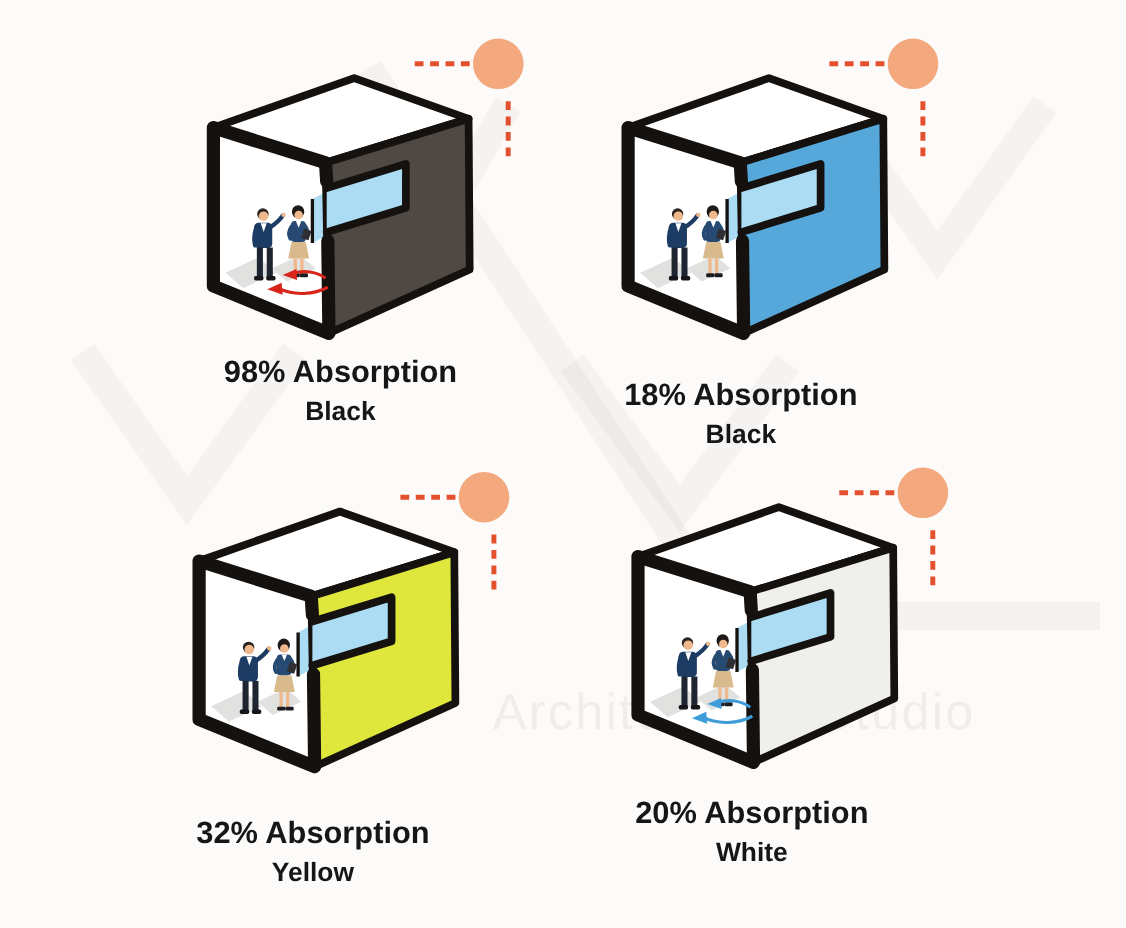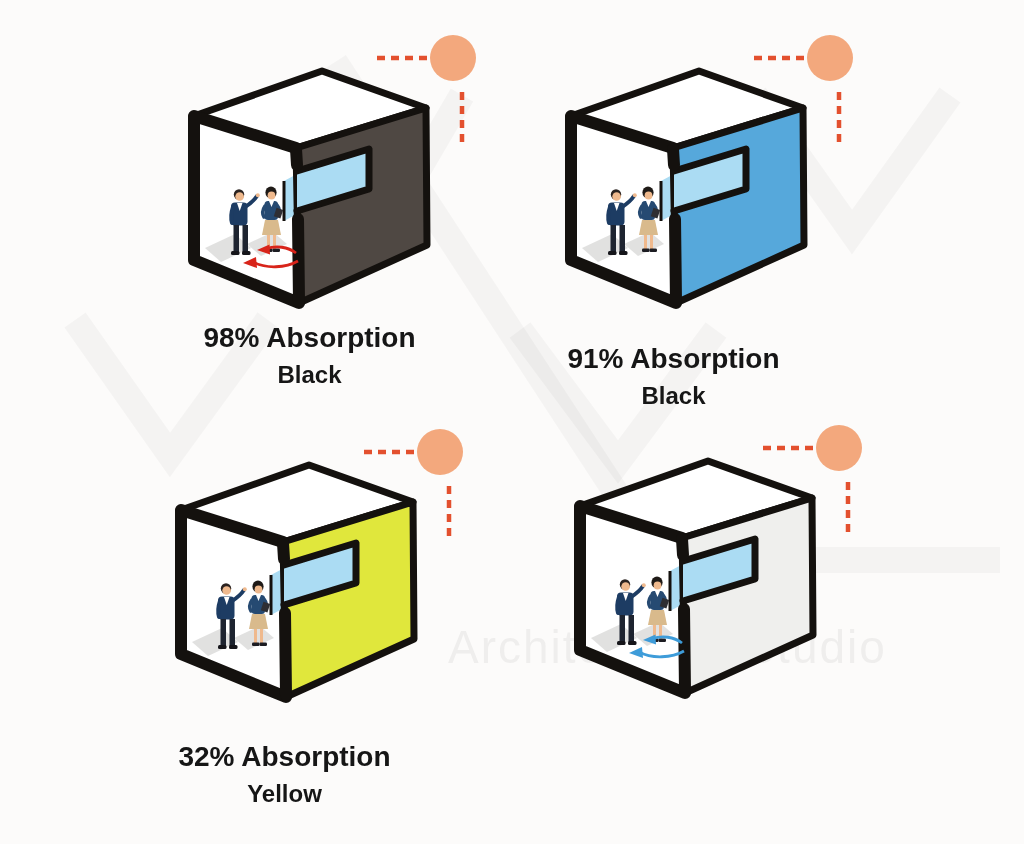--- a/index.html
+++ b/index.html
@@ -147,21 +147,21 @@
           <use href="#sym-house"></use>
         </g>
       <g>
           <use href="#sym-people"></use>
         </g>
       <g class="floor-arrows">
           <use href="#sym-arrows"></use>
         </g>
     </svg>
     <div class="caption">
-      <div class="absorption-line">91% Absorption</div>
+      <div class="absorption-line">18% Absorption</div>
       <div class="color-line">Black</div>
     </div>
   </div>
 
   <div class="panel" id="p3" style="--wall: #E0E73C;">
     <svg class="room-svg" viewBox="0 0 345 310">
       <g>
           <use href="#sym-sun"></use>
         </g>
       <g>
@@ -188,15 +188,19 @@
       <g>
           <use href="#sym-house"></use>
         </g>
       <g>
           <use href="#sym-people"></use>
         </g>
       <g class="floor-arrows">
           <use href="#sym-arrows"></use>
         </g>
     </svg>
+    <div class="caption">
+      <div class="absorption-line">20% Absorption</div>
+      <div class="color-line">White</div>
+    </div>
   </div>
 
 </div>
 
 </body></html>

